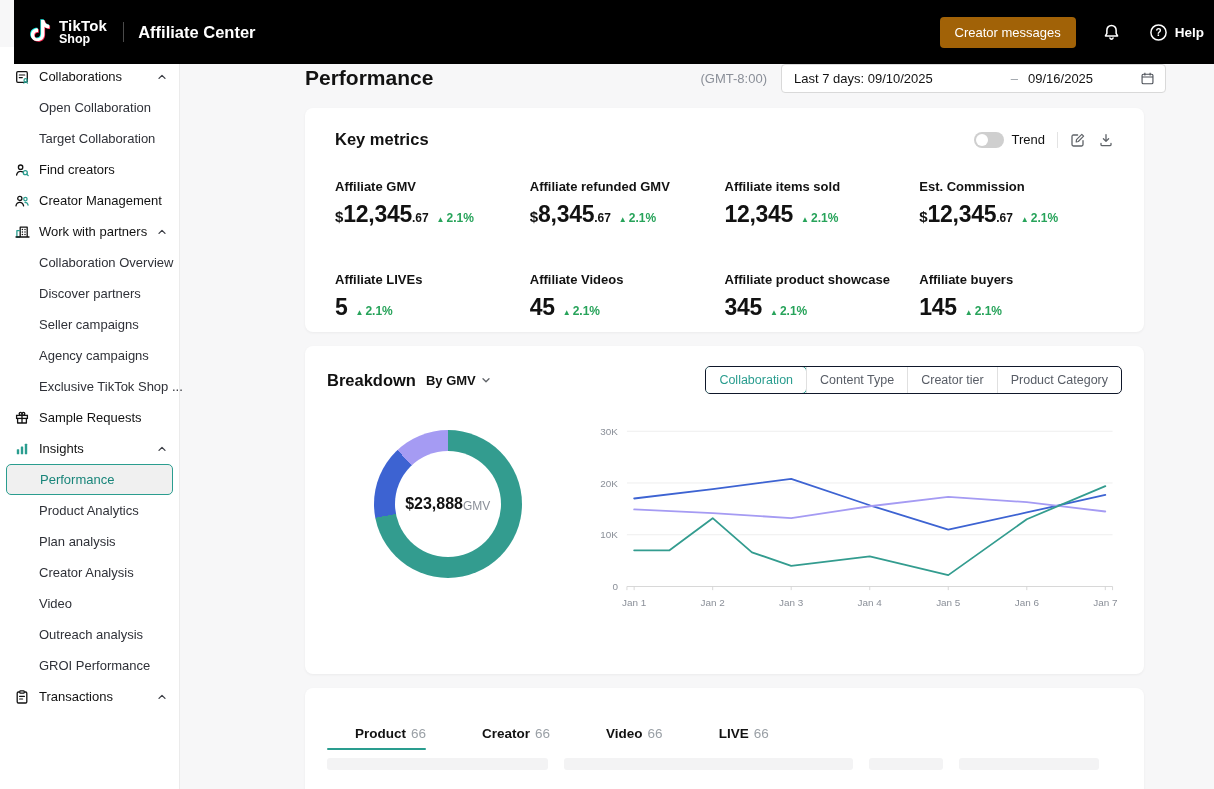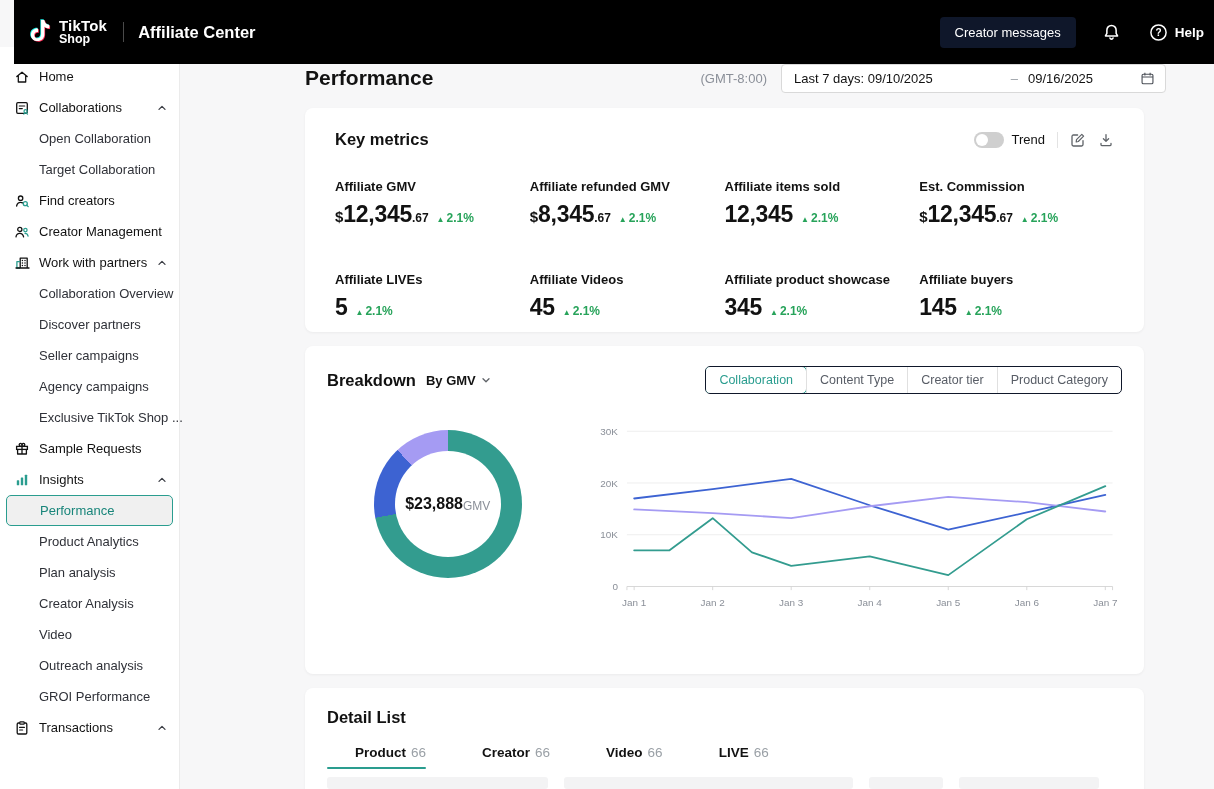--- a/index.html
+++ b/index.html
@@ -9,21 +9,21 @@
   
   .topbar { position:absolute; left:0; top:0; width:1214px; height:64px; background:#000;
     display:flex; align-items:center; padding:0 24px 0 12px; z-index:30;margin-left:14px; }
   .brand { display:flex; align-items:center; gap:7px; }
   .brand-text { color:#fff; line-height:1.02; }
   .brand-line1 { font-size:15px; font-weight:800; letter-spacing:.2px; }
   .brand-line2 { font-size:12.5px; font-weight:600; }
   .topbar-divider { width:1px; height:20px; background:#4a4a4a; margin:0 14px 0 16px; }
   .app-title { color:#fff; font-size:16.5px; font-weight:600; }
   .topbar-spacer { flex:1; }
-  .creator-messages-btn { background:#0f172a; color:#fff; border:none; border-radius:4px;
+  .creator-messages-btn { background:#a16207; color:#fff; border:none; border-radius:4px;
     padding:8px 15px; font-size:13px; font-family:inherit; cursor:pointer; }
   .bell-wrap { margin-left:26px; display:flex; align-items:center; }
   .help-wrap { margin-left:28px; display:flex; align-items:center; gap:7px; color:#fff; font-size:13.5px; font-weight:600; }
 
   
   .sidebar { position:absolute; left:0; top:47px; width:180px; bottom:0; background:#fff;
     border-right:1px solid #ebebeb; padding-top:14px; z-index:20; }
   .nav-item { height:31px; display:flex; align-items:center; padding:0 12px 0 14px; cursor:pointer; }
   .nav-icon { width:16px; height:16px; margin-right:9px; display:flex; align-items:center; flex:none; }
   .nav-label { font-size:13px; color:#121212; white-space:nowrap; }
@@ -128,28 +128,20 @@
     <svg width="19" height="19" viewBox="0 0 18 18">
       <circle cx="9" cy="9" r="7.2" fill="none" stroke="#fff" stroke-width="1.4"></circle>
       <text x="9" y="12.4" text-anchor="middle" font-size="9.5" font-weight="bold" fill="#fff" font-family="Liberation Sans, sans-serif">?</text>
     </svg>
     <span>Help</span>
   </div>
 </div>
 
 <div class="sidebar">
 
-  <div class="nav-item">
-    <span class="nav-icon">
-      <svg width="16" height="16" viewBox="0 0 16 16">
-          <path d="M2.8 7.6 8 3.2l5.2 4.4M4.3 6.8V13h7.4V6.8" fill="none" stroke="#121212" stroke-width="1.3" stroke-linejoin="round" stroke-linecap="round"></path>
-        </svg>
-    </span>
-    <span class="nav-label">Home</span>
-  </div>
 
   <div class="nav-item">
     <span class="nav-icon">
       <svg width="16" height="16" viewBox="0 0 16 16">
           <rect x="2.7" y="2.7" width="10.6" height="10.6" rx="1.2" fill="none" stroke="#121212" stroke-width="1.3"></rect>
           <path d="M5.3 6h5.4M5.3 8.6h3" fill="none" stroke="#121212" stroke-width="1.2" stroke-linecap="round"></path>
           <circle cx="11.6" cy="11.3" r="1.6" fill="none" stroke="#2a9d8f" stroke-width="1.2"></circle>
           <path d="M9.6 14.6c.3-1 1.1-1.6 2-1.6s1.7.6 2 1.6" fill="none" stroke="#2a9d8f" stroke-width="1.2"></path>
         </svg>
     </span>
@@ -478,21 +470,20 @@
             <line x1="52" y1="186" x2="52" y2="190" stroke="#d4d4d4" stroke-width="1"></line>
             <line x1="590" y1="186" x2="590" y2="190" stroke="#d4d4d4" stroke-width="1"></line>
             <polyline points="60.0,88.5 147.0,78.2 234.0,66.7 321.0,96.0 408.0,122.9 495.0,104.0 582.0,84.5" fill="none" stroke="#3d63d2" stroke-width="2" stroke-linejoin="round" stroke-linecap="round"></polyline>
             <polyline points="60.0,100.6 147.0,104.6 234.0,110.3 321.0,97.1 408.0,86.8 495.0,92.5 582.0,102.9" fill="none" stroke="#a59bf3" stroke-width="2" stroke-linejoin="round" stroke-linecap="round"></polyline>
             <polyline points="60.0,145.9 99.2,145.9 147.0,110.3 190.5,148.2 234.0,163.1 321.0,152.7 408.0,173.4 495.0,111.5 582.0,74.8" fill="none" stroke="#339c8f" stroke-width="2" stroke-linejoin="round" stroke-linecap="round"></polyline>
           </svg>
       </div>
     </div>
 
     <div class="card dl-card">
-      <div class="card-title">Detail List</div>
       <div class="dl-tabs">
         <div class="dl-tab active">
           <span class="dl-tab-label">Product</span>
           <span class="dl-tab-count">66</span>
         </div>
         <div class="dl-tab">
           <span class="dl-tab-label">Creator</span>
           <span class="dl-tab-count">66</span>
         </div>
         <div class="dl-tab">

